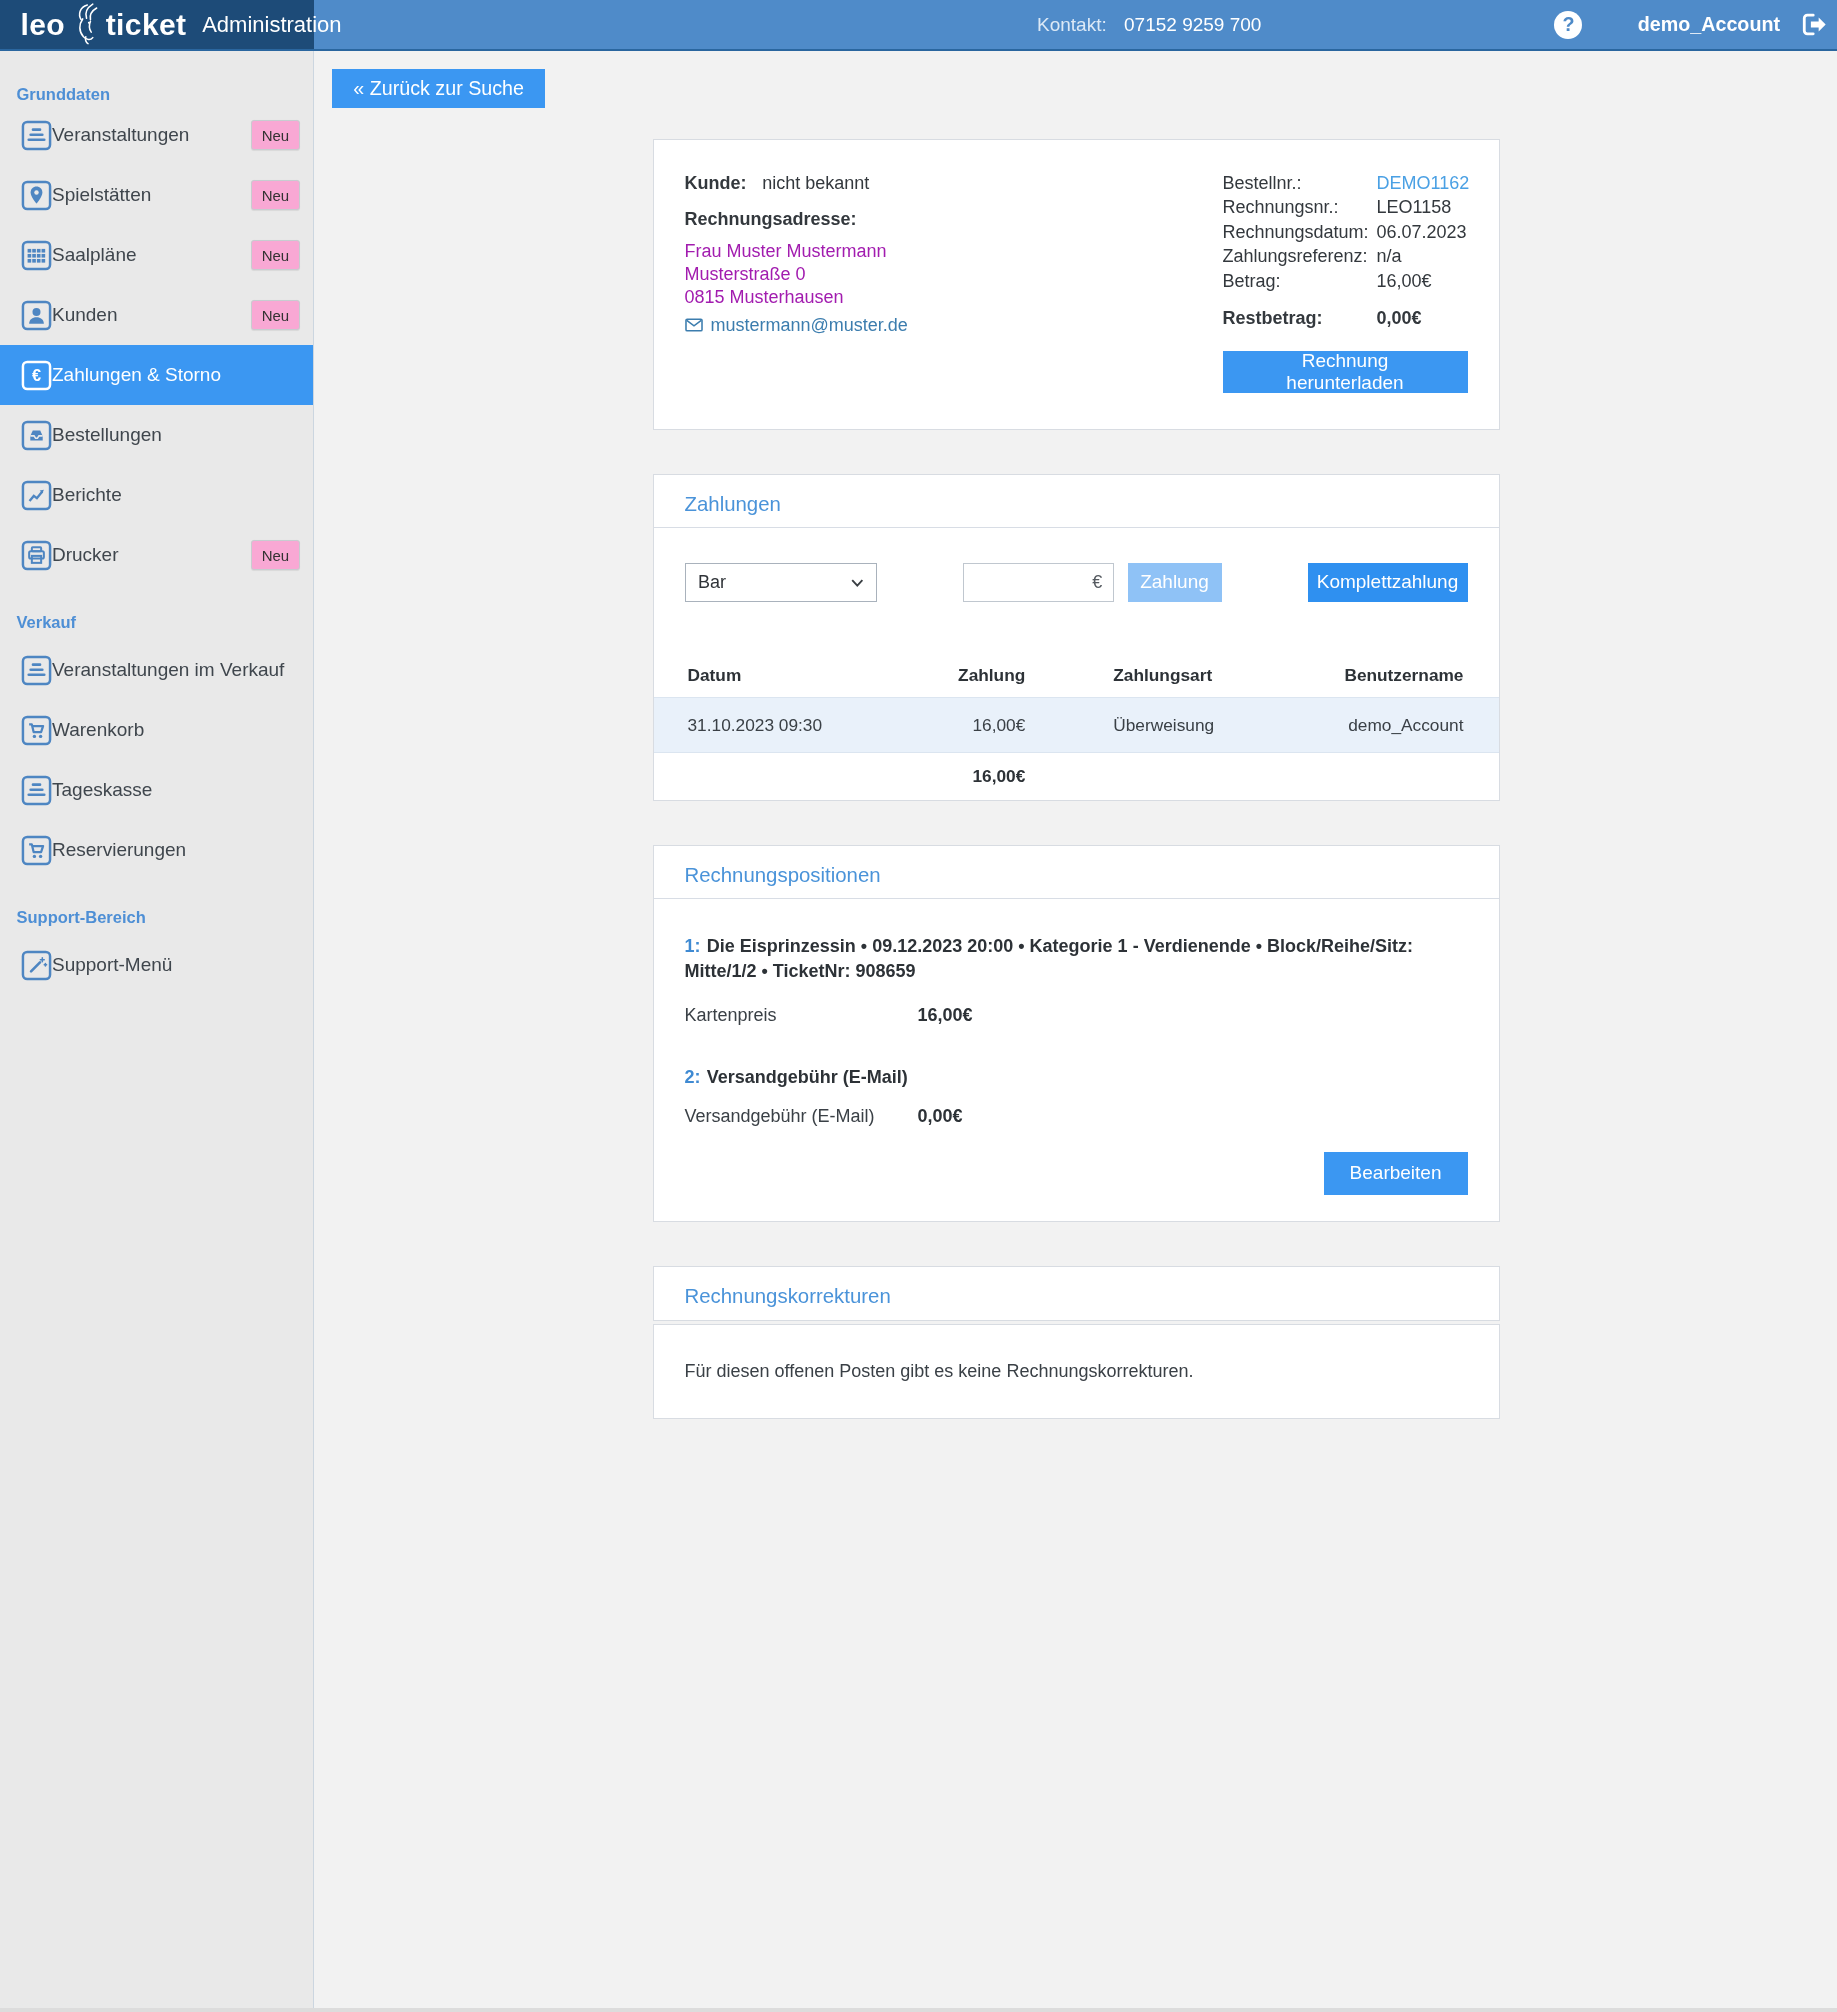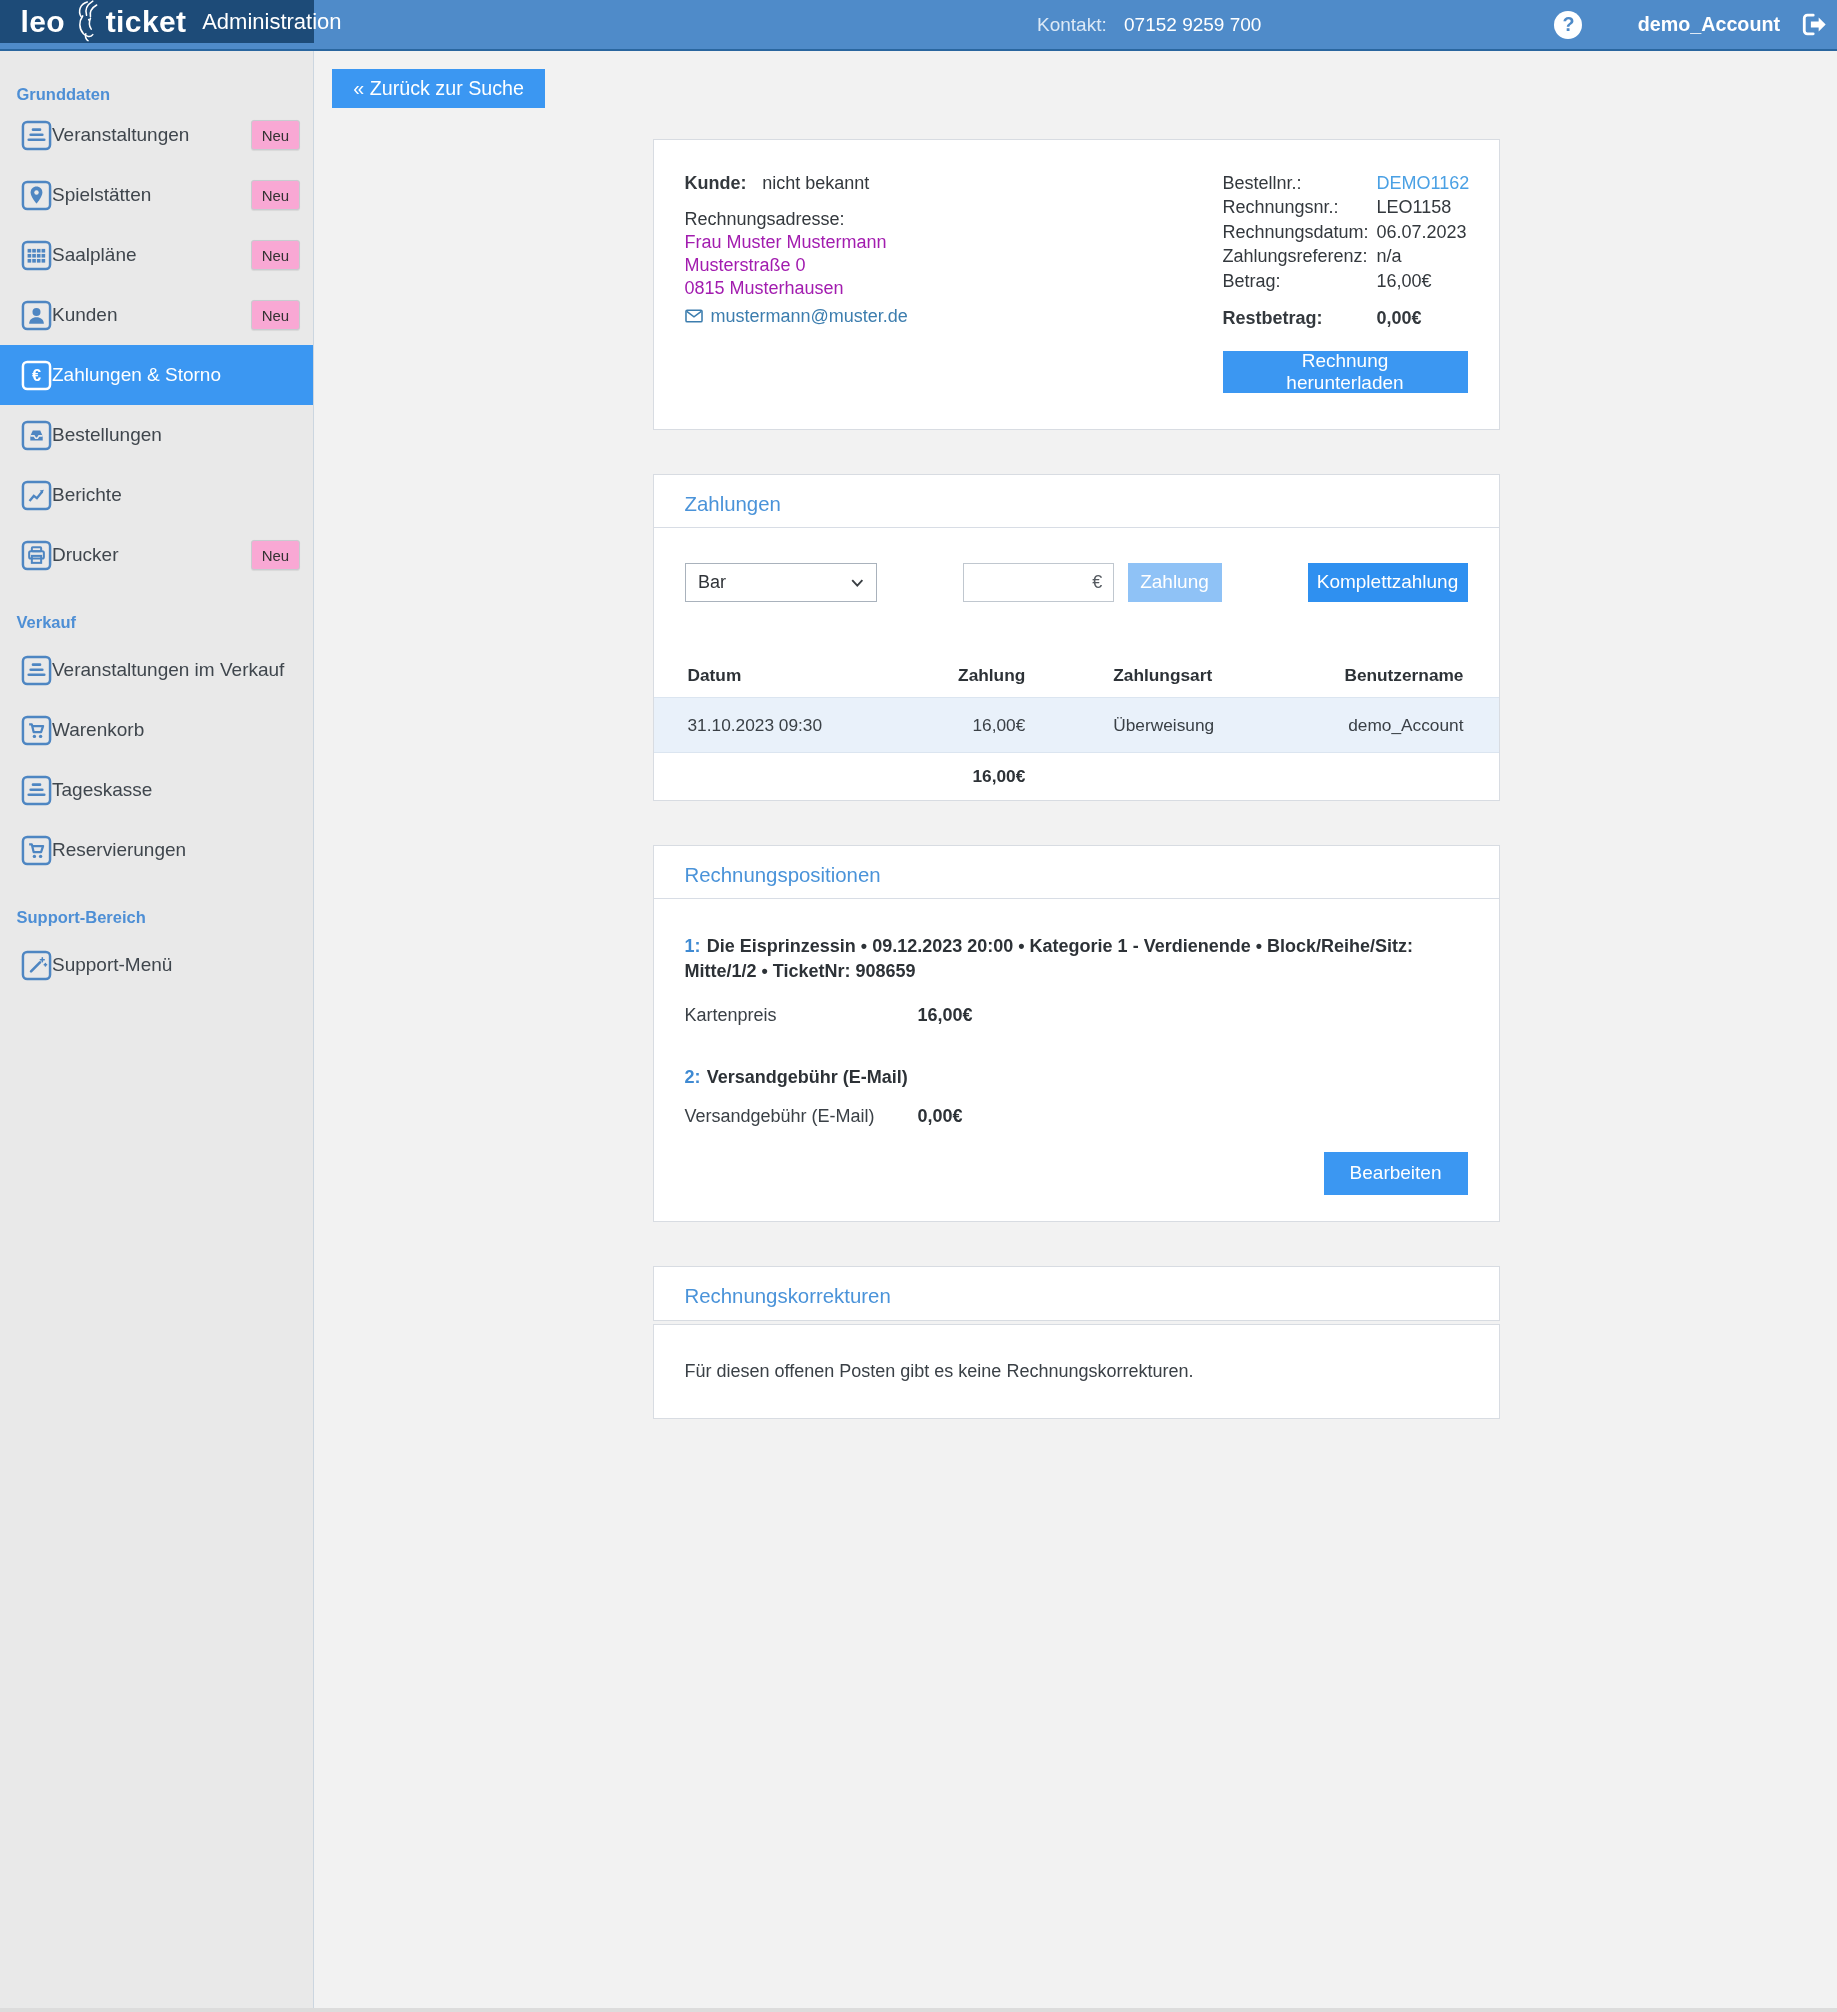--- a/index.html
+++ b/index.html
@@ -8,21 +8,21 @@
     font-family:"Liberation Sans","DejaVu Sans",sans-serif;
     background:#f2f2f2; color:#33383d; position:relative; font-size:18px;
   }
 
   
   .topbar {
     position:absolute; top:0; left:0; width:1837px; height:51px;
     background:#4f8bc9; border-bottom:2.4px solid #2a669f; display:flex; z-index:10;
   }
   .logo-block {
-    width:314px; height:43px; background:#1d4b78; display:flex; align-items:center;
+    width:314px; height:49px; background:#1d4b78; display:flex; align-items:center;
     padding-left:20.4px; flex-shrink:0;
   }
   .logo-text { color:#fff; font-size:30px; font-weight:bold; letter-spacing:0.4px; }
   .lion { margin:0 2.4px; transform:translateY(1.6px); }
   .app-title { color:#fff; font-size:22px; font-weight:400; margin-left:15.7px; }
   .topbar-right { flex:1; position:relative; height:49px; }
   .contact { position:absolute; left:723px; top:0; height:49px; display:flex; align-items:center; gap:17.3px; }
   .contact-label { color:#dce9f6; font-size:19px; }
   .contact-phone { color:#ffffff; font-size:19px; }
   .user-zone { position:absolute; right:8.6px; top:0; height:49px; display:flex; align-items:center; gap:20.4px; }
@@ -66,21 +66,21 @@
   .card { background:#fff; border:0.8px solid #d8dce2; margin-bottom:44px; }
   .card-title {
     color:#4a93d9; font-size:20.4px; padding:18px 31px 0; height:53px;
     border-bottom:0.8px solid #d8dde5;
   }
 
   
   .order-inner { display:flex; justify-content:space-between; padding:31px 31px 36px; }
   .kunde-row { line-height:24.4px; margin-bottom:12.6px; }
   .kunde-row b { margin-right:15.7px; }
-  .addr-label { font-weight:normal; line-height:23px; margin-bottom:0; }
+  .addr-label { font-weight:bold; line-height:23px; margin-bottom:9px; }
   .addr-line { line-height:23px; color:#a21caf; }
   .email-row { margin-top:5.5px; display:flex; align-items:center; gap:7.9px; color:#3c7dae; cursor:pointer; }
   .order-right { width:245px; display:flex; flex-direction:column; }
   .detail-row { display:flex; line-height:24.4px; }
   .detail-label { width:154px; flex-shrink:0; }
   .detail-value { color:#33383d; }
   .detail-value.link { color:#4aa0e4; cursor:pointer; }
   .rest-row { display:flex; line-height:24.4px; margin-top:13.4px; font-weight:bold; }
   .rest-row .detail-label { font-weight:bold; }
   .download-btn { margin-top:19.7px; align-self:flex-end; height:42px; padding:0 21px; font-size:19px; }

